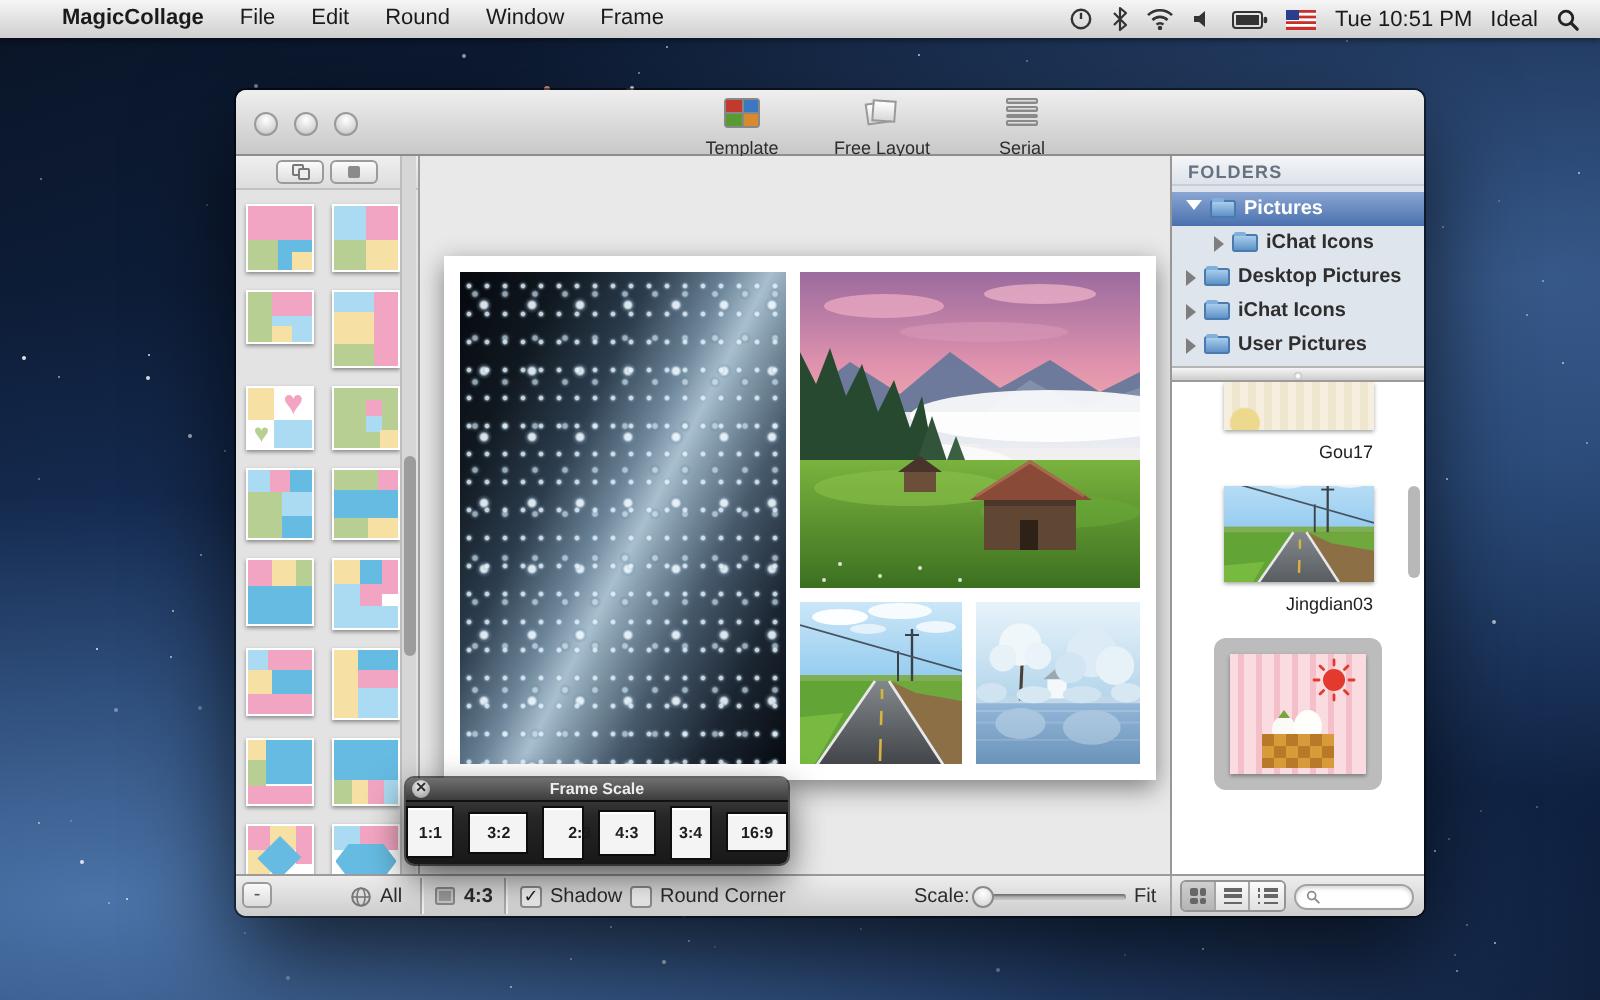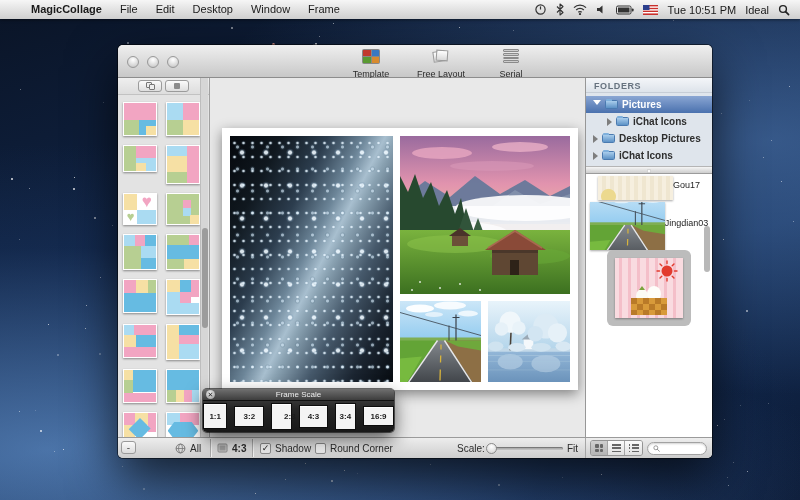--- a/index.html
+++ b/index.html
@@ -102,21 +102,21 @@
   .trow.sel .tri { border-left:none; border-top:5px solid #fff; border-left:4px solid transparent; border-right:4px solid transparent; }
   .folder-ic { position:relative; width:13px; height:9px; border-radius:1.5px; flex:none;
     background:linear-gradient(#a9cdec,#5d92c6); border:1px solid #4a7ab0; }
   .folder-ic::before { content:""; position:absolute; left:0; top:-2px; width:6px; height:2px; border-radius:1px 1px 0 0;
     background:#7fb0dc; }
   .drop-hint { font-size:9px; font-weight:bold; color:#a9b2bd; text-align:center; padding:27px 4px 8px; }
   .splitter { height:8px; background:linear-gradient(#f5f5f5,#cdcdcd); border-top:1px solid #b5b5b5; border-bottom:1px solid #9b9b9b; position:relative; cursor:row-resize; }
   .dimple { position:absolute; left:50%; top:2px; width:4px; height:4px; margin-left:-2px; border-radius:50%;
     background:radial-gradient(#fff 20%, #9a9a9a); }
   .piclist { flex:1; position:relative; background:#fff; overflow:hidden; display:flex; flex-direction:column; align-items:center; }
-  .pic-item { display:flex; flex-direction:row; align-items:center; cursor:pointer; }
+  .pic-item { display:flex; flex-direction:column; align-items:flex-end; cursor:pointer; }
   .pic-thumb { box-shadow:0 1px 2px rgba(0,0,0,.35); overflow:hidden; background:#ddd; }
   .pic-thumb svg { display:block; width:100%; height:100%; }
   .pic-label { font-size:9px; color:#1e1e1e; margin:6px 0 11px; line-height:11px; }
   .pic-item.cut .pic-thumb { margin-top:0; }
   .sel-box { background:#bcbcbc; border-radius:6px; padding:8px; }
   .gou-partial { width:75px; height:24px;
     background:
       radial-gradient(circle at 14% 85%, #ecd98e 0 7px, rgba(0,0,0,0) 8px),
       repeating-linear-gradient(90deg, #f6efdf 0 4px, #efe6d0 4px 8px);
   }
@@ -150,21 +150,21 @@
   .dlist-ic i { height:1.5px; background:#666; position:relative; margin-left:3px; }
   .dlist-ic i::before { content:""; position:absolute; left:-3px; top:0; width:1.5px; height:1.5px; background:#666; }
   .search-field { flex:1; height:13px; border:1px solid #a2a2a2; border-radius:7px; background:#fff;
     display:flex; align-items:center; padding:0 5px; gap:3px; box-shadow:inset 0 1px 2px rgba(0,0,0,.18); }
   .search-field input { border:none; outline:none; background:transparent; width:100%; font-size:9px; font-family:"Liberation Sans",sans-serif; }
 
   
   .framescale { position:absolute; left:203px; top:389px; width:191px; height:43px; z-index:45;
     border-radius:4px; background:linear-gradient(#4e4e4e,#262626 45%,#181818); box-shadow:0 7px 18px rgba(0,0,0,.65), 0 0 0 1px rgba(0,0,0,.55); }
   .fs-title { position:relative; height:12px; border-radius:4px 4px 0 0; border-bottom:1px solid #111;
-    background:linear-gradient(#707070,#3d3d3d); text-align:center; font-size:8px; font-weight:normal; color:#ededed; line-height:12px; }
+    background:linear-gradient(#707070,#3d3d3d); text-align:center; font-size:8px; font-weight:bold; color:#ededed; line-height:12px; }
   .fs-close { position:absolute; left:3px; top:1px; width:9px; height:9px; border-radius:50%;
     background:radial-gradient(circle at 45% 35%, #f2f2f2, #8e8e8e); color:#2a2a2a; font-size:7px; line-height:9px; text-align:center; cursor:pointer; }
   .fs-body { height:30px; display:flex; align-items:center; justify-content:center; gap:7px; }
   .fs-btn { background:#f4f4f4; border:1px solid #0d0d0d; color:#1c1c1c; font-size:8px; font-weight:bold;
     display:flex; align-items:center; justify-content:center; box-shadow:inset 0 1px 0 #fff; cursor:pointer; }
 </style>
 </head>
 <body>
 
 <div class="desktop">
@@ -332,21 +332,21 @@
       <span class="star" style="left: 272px; top: 43px; width: 3px; height: 3px; background: rgb(232, 153, 138); opacity: 0.9;"></span>
       <span class="star" style="left: 470px; top: 47px; width: 2px; height: 2px; background: rgb(232, 176, 112); opacity: 0.9;"></span>
     </div>
 
   <div class="menubar">
     <div class="mb-left" id="mb-left">
       <span class="menu-item apple"></span>
       <span class="menu-item app-name">MagicCollage</span>
     <span class="menu-item">File</span>
         <span class="menu-item">Edit</span>
-        <span class="menu-item">Desktop</span>
+        <span class="menu-item">Round</span>
         <span class="menu-item">Window</span>
         <span class="menu-item">Frame</span>
       </div>
     <div class="mb-right" id="mb-right">
       <span class="mb-ic">
           <svg width="13" height="13" viewBox="0 0 13 13">
             <circle cx="6.5" cy="6.5" r="4.6" fill="none" stroke="#333" stroke-width="1.2"></circle>
             <line x1="6.5" y1="6.5" x2="6.5" y2="3.4" stroke="#333" stroke-width="1.2"></line>
           </svg>
         </span>
@@ -732,20 +732,25 @@
               <div class="trow" style="padding-left: 7px;">
                 <span class="tri"></span>
                 <span class="folder-ic"></span>
                 <span>Desktop Pictures</span>
               </div>
               <div class="trow" style="padding-left: 7px;">
                 <span class="tri"></span>
                 <span class="folder-ic"></span>
                 <span>iChat Icons</span>
               </div>
+              <div class="trow" style="padding-left: 7px;">
+                <span class="tri"></span>
+                <span class="folder-ic"></span>
+                <span>User Pictures</span>
+              </div>
             </div>
         </div>
         <div class="splitter">
             <span class="dimple"></span>
           </div>
         <div class="piclist" id="pic-list">
             <div class="pic-item cut">
               <div class="pic-thumb">
                 <div class="gou-partial"></div>
               </div>

